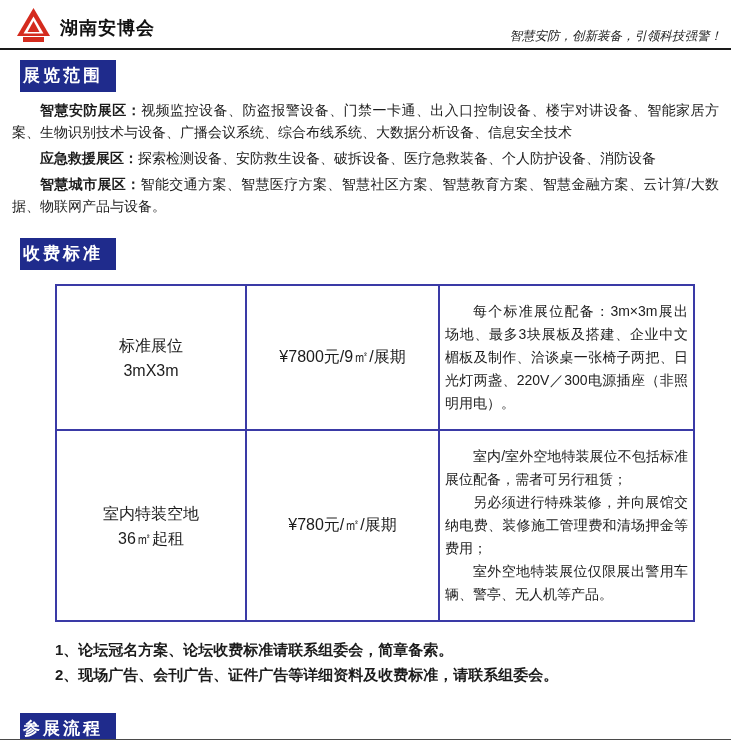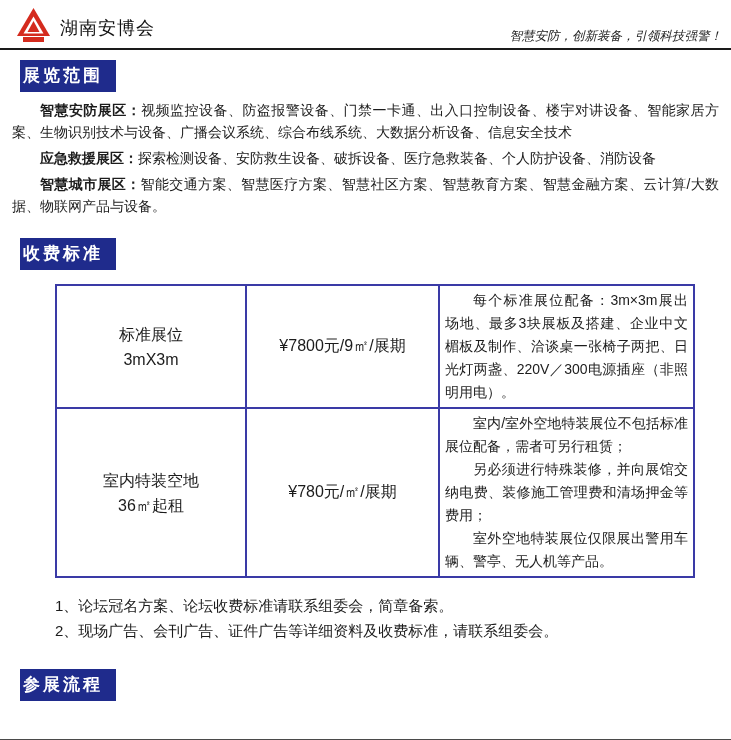--- a/index.html
+++ b/index.html
@@ -19,21 +19,21 @@
     height: 50px;
     border-bottom: 2px solid #1a1a1a;
   }
   .brand {
     position: absolute;
     left: 16px; top: 7px;
     display: flex; align-items: center; gap: 9px;
   }
   .brand-title {
     font-size: 18px;
-    font-weight: normal;
+    font-weight: bold;
     letter-spacing: 1px;
     color: #111;
   }
   .slogan {
     position: absolute;
     right: 9px; bottom: 3px;
     font-family: "DejaVu Serif", serif;
     font-style: italic;
     font-size: 12.5px;
     color: #222;
@@ -63,33 +63,33 @@
   
   table.fee-table {
     border-collapse: collapse;
     margin: 14px 0 0 55px;
     width: 618px;
     table-layout: fixed;
   }
   table.fee-table td {
     border: 2px solid #3a3aa6;
     vertical-align: middle;
-    padding: 3px 5px;
+    padding: 14px 5px;
   }
   td.booth-cell  { width: 190px; text-align: center; font-size: 16px; line-height: 25px; }
   td.price-cell  { width: 193px; text-align: center; font-size: 16px; }
   td.details-cell{ width: 255px; font-size: 14px; line-height: 23px; text-align: justify; }
   td.details-cell p { margin: 0; text-indent: 28px; }
   tr.row-standard td { height: 94px; }
   tr.row-special  td { height: 126px; }
   
   .notes {
     margin: 15px 8px 0 55px;
     font-size: 15px;
-    font-weight: normal;
+    font-weight: bold;
     line-height: 25px;
   }
   .notes p { margin: 0; }
   
   .footer-rule {
     position: absolute;
     left: 0; right: 0; bottom: 0;
     border-top: 1.5px solid #4a4a4a;
   }
 </style>

